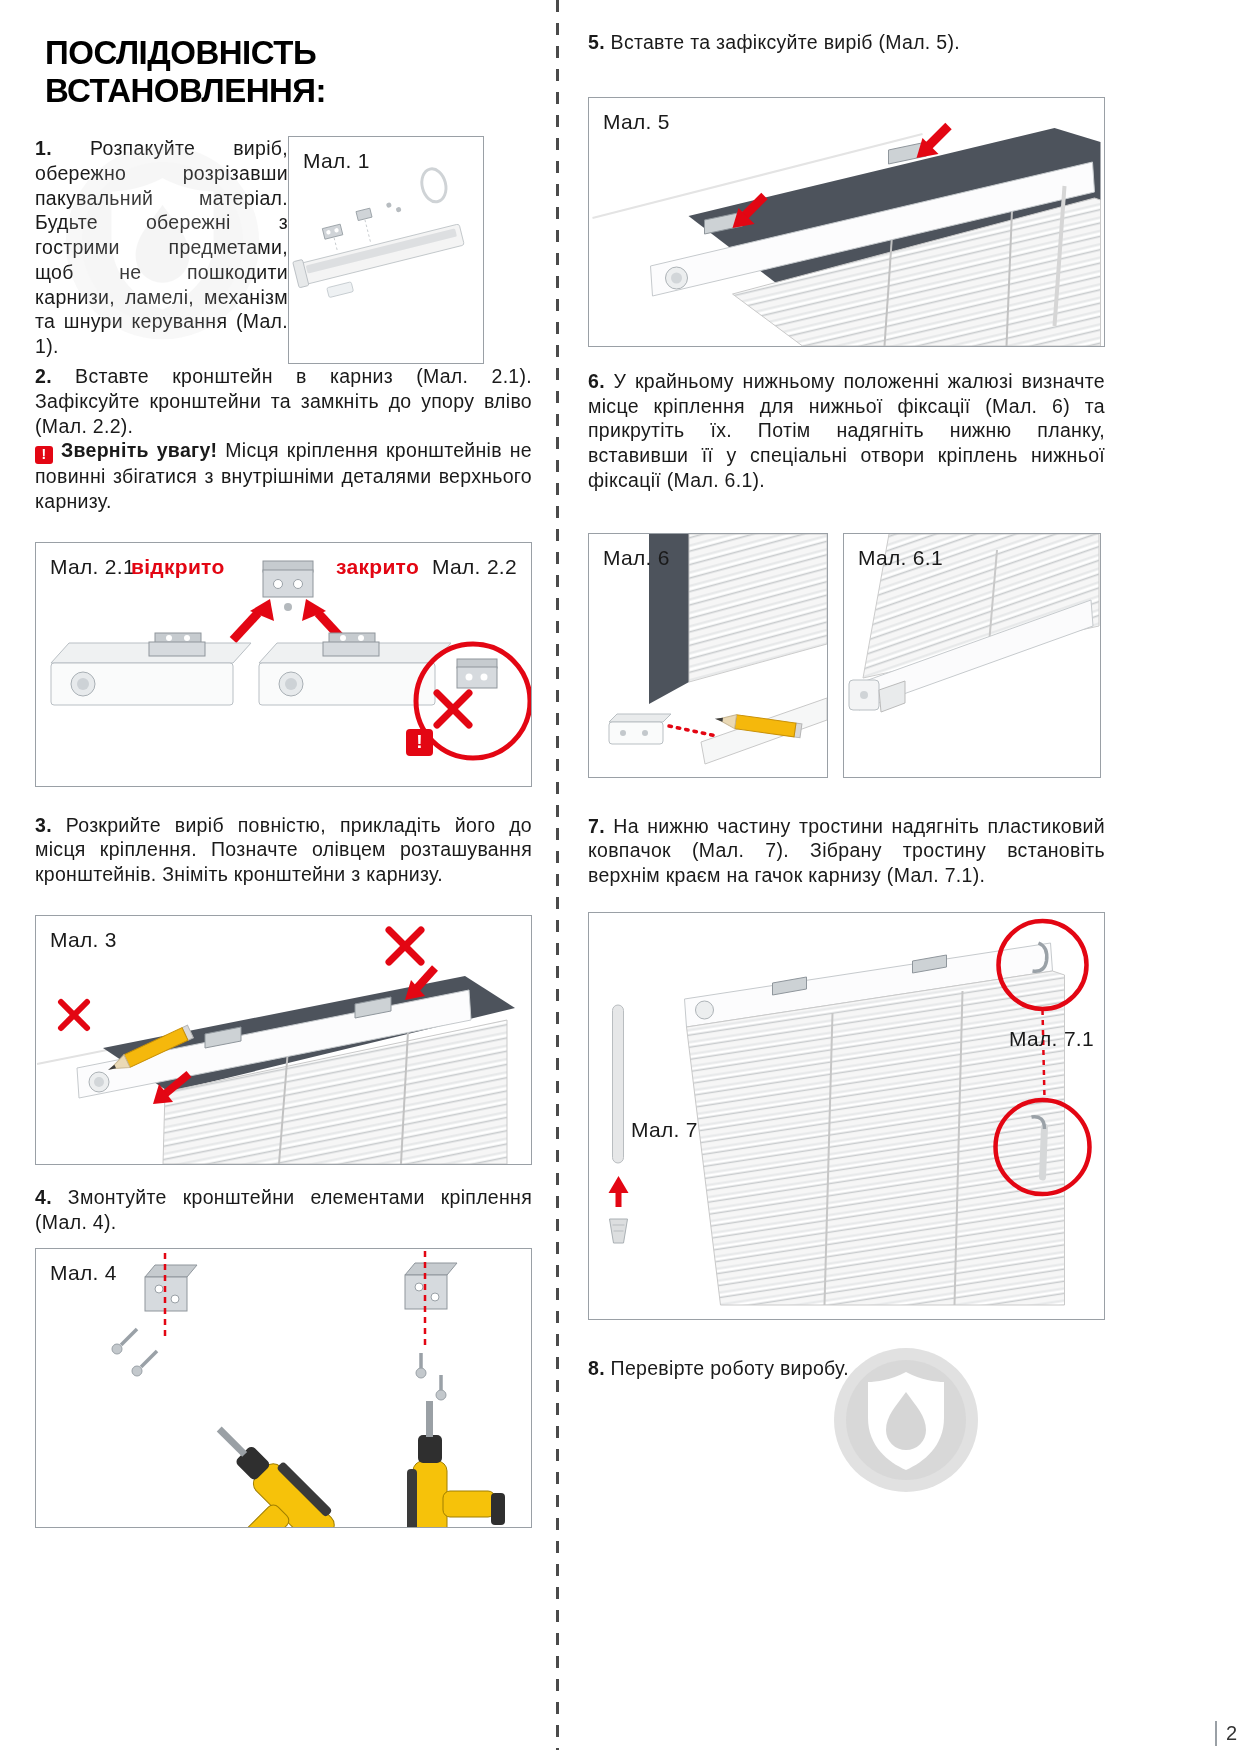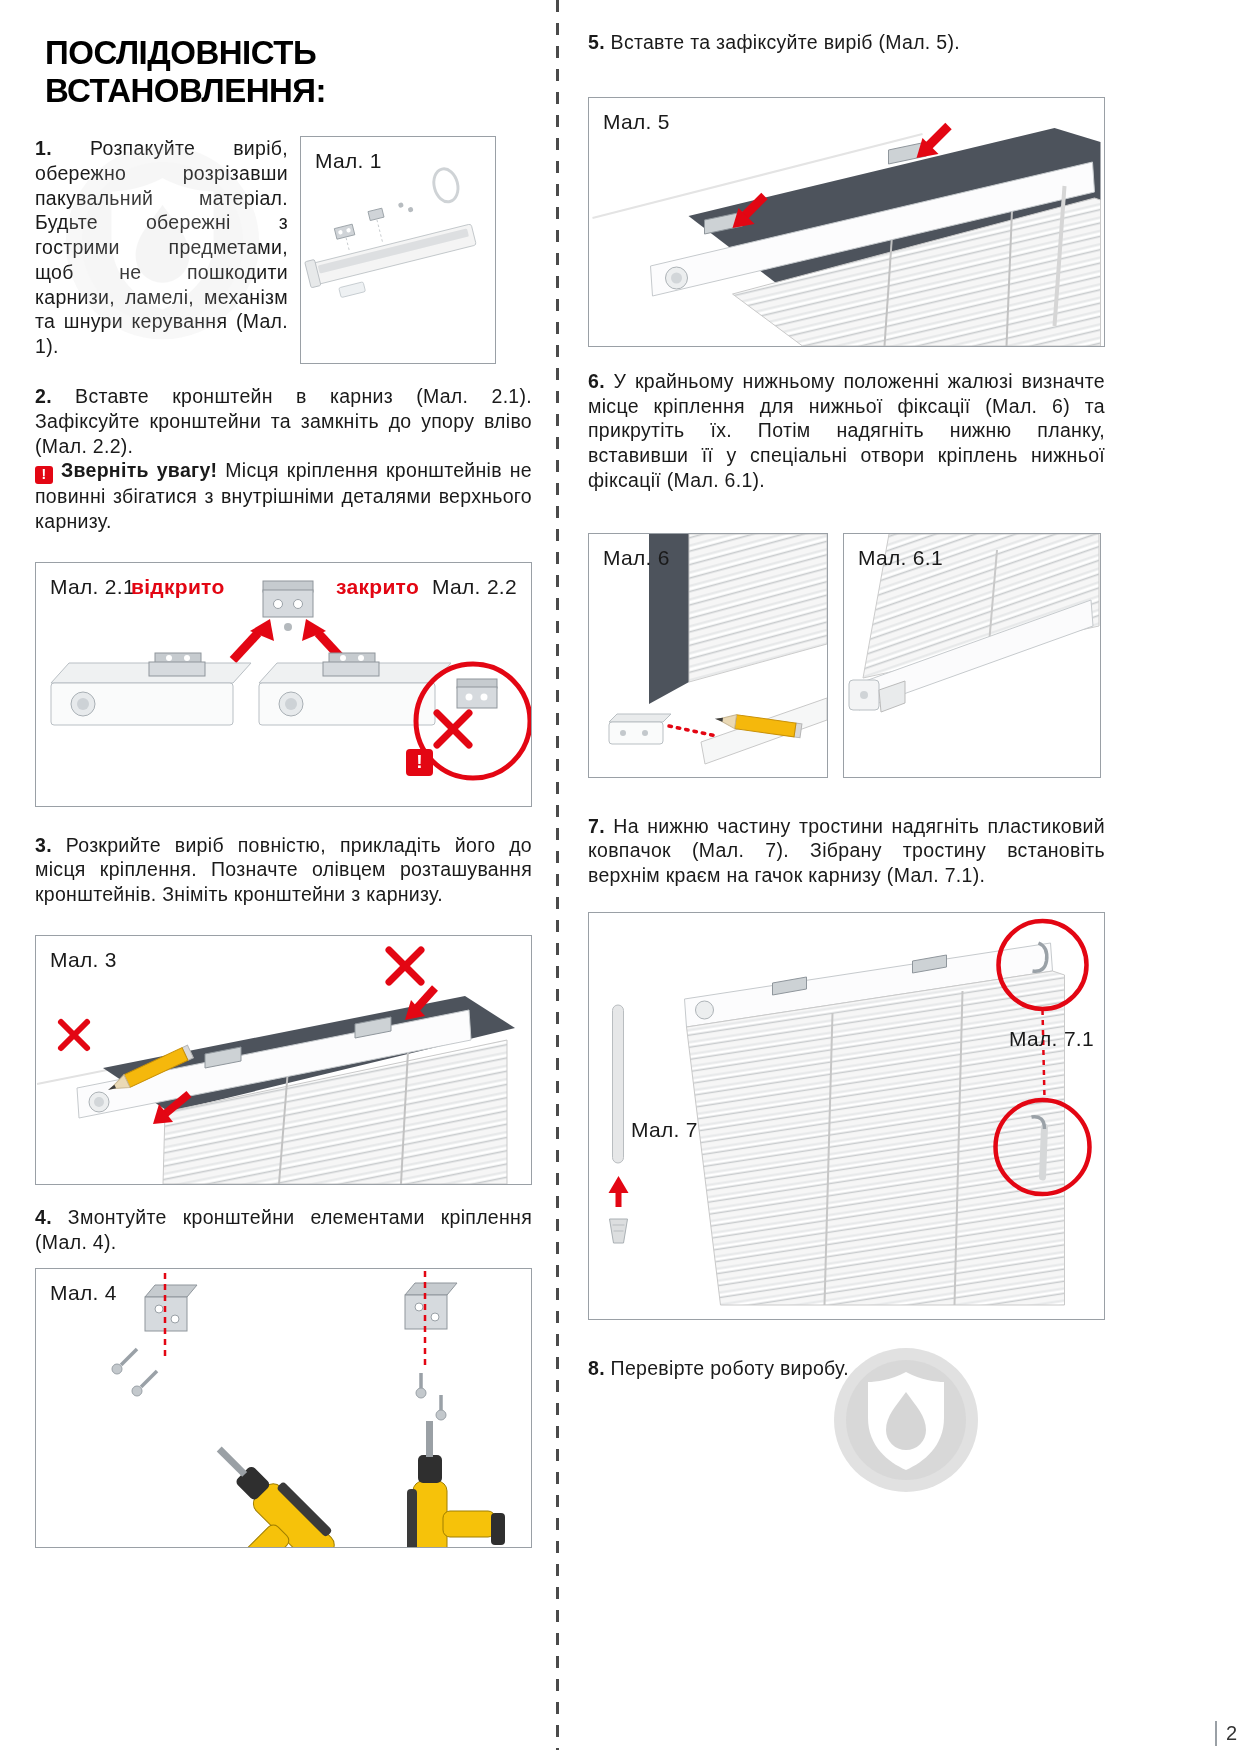--- a/index.html
+++ b/index.html
@@ -47,21 +47,21 @@
   }
   .figure svg.art { position: absolute; inset: 0; width: 100%; height: 100%; }
   .fig-label {
     position: absolute; font-size: 21px; color: #1a1a1a; z-index: 3;
     letter-spacing: 0.3px;
   }
   .fig-label.tl { top: 12px; left: 14px; }
   .fig-label.tr { top: 12px; right: 14px; }
   .fig-label.red { color: #e30613; font-weight: bold; }
 
-  .step1-row { display: flex; gap: 12px; margin-bottom: 20px; }
+  .step1-row { display: flex; }
   .step1-row p.step { width: 253px; }
   .fig1 { width: 196px; height: 228px; flex: 0 0 auto; }
 
   .fig2 { margin-top: 28px; height: 245px; }
   .f2-open   { top: 12px; left: 95px; }
   .f2-closed { top: 12px; left: 300px; }
   .f2-badge {
     position: absolute; left: 370px; top: 186px; width: 27px; height: 27px;
     background: #e30613; color: #fff; border-radius: 4px;
     display: flex; align-items: center; justify-content: center;

